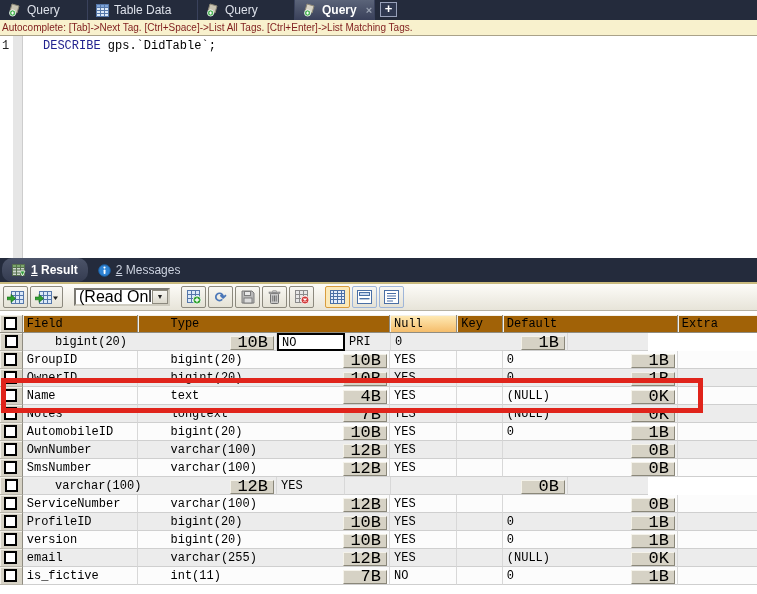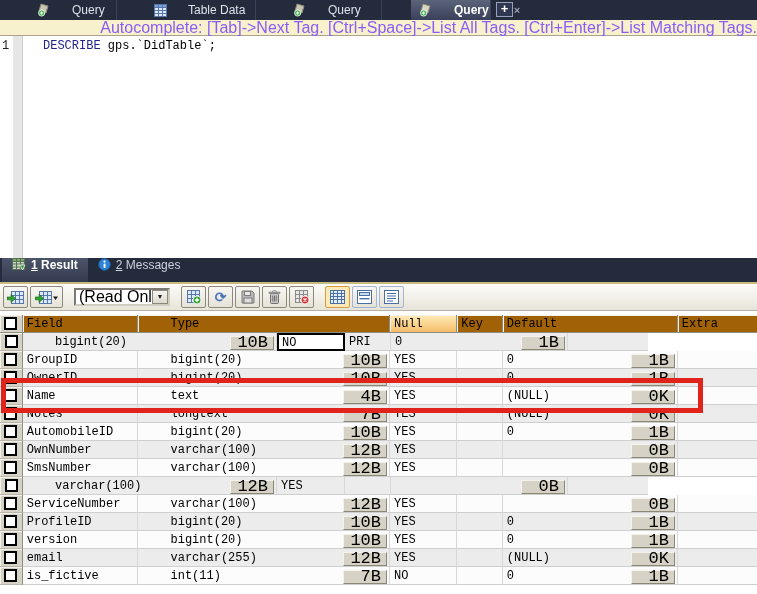--- a/index.html
+++ b/index.html
@@ -2,47 +2,47 @@
 <html><head>
 <meta charset="utf-8">
 <style>
   * { box-sizing: border-box; margin: 0; padding: 0; }
   html,body { width:757px; height:594px; overflow:hidden; background:#fff;
     font-family:"Liberation Sans", sans-serif; }
   body { position:relative; }
 
   
   .tabbar { height:20px; background:#242b3c; display:flex; align-items:stretch; }
-  .tab { display:flex; align-items:center; gap:21px; padding:4px 8px;
-    border-right:1px solid #3a425c; color:#dde1ea; font-size:12px; cursor:default; white-space:nowrap;margin-left:29px; }
+  .tab { display:flex; align-items:center; gap:5px; padding:4px 8px;
+    border-right:1px solid #3a425c; color:#dde1ea; font-size:12px; cursor:default; white-space:nowrap; }
   .tab.active { background:linear-gradient(#5b6479,#39405a); color:#fff; font-weight:bold; }
   .tab .close { color:#9aa2b2; font-weight:bold; font-size:11px; margin-left:4px; }
   .plusbtn { width:17px; height:15px; margin:2px 0 0 5px; background:#2f3850;
     border:1px solid #98a1ba; color:#fff; font-weight:bold; font-size:13px;
     line-height:12px; text-align:center; }
 
   
   .hintbar { height:16px; background:#f8f1cd; border-bottom:1px solid #aaa289;
-    font-size:16px; line-height:15px; padding-left:2px; color:#8b5cf6; white-space:nowrap;text-align:right; }
+    font-size:10px; line-height:15px; padding-left:2px; color:#7f1d1d; white-space:nowrap; }
 
   
   .editor { height:222px; background:#fff; position:relative;
     font-family:"Liberation Mono", monospace; font-size:12px; }
   .gutter { position:absolute; left:0; top:0; bottom:0; width:13px; padding:3px 0 0 2px; color:#222; }
   .foldstrip { position:absolute; left:13px; top:0; bottom:0; width:10px; background-color:#e6e6e6;
     background-image:radial-gradient(#b9b9b9 22%, transparent 23%); background-size:4px 4px;
     border-right:1px solid #cdcdcd; }
   .codeline { position:absolute; left:43px; top:3px; white-space:pre; color:#000; }
   .kw { color:#23238f; }
 
   
   .resultbar { height:26px; background:#242b3c; border-bottom:2px solid #c9ba7e;
     display:flex; align-items:stretch; padding-left:2px; }
-  .rtab { display:flex; align-items:flex-start; gap:5px; padding:0 10px;
-    color:#ccd2df; font-size:12px; cursor:default; }
+  .rtab { display:flex; align-items:center; gap:5px; padding:0 10px;
+    color:#ccd2df; font-size:12px; cursor:default;border-radius:10px; }
   .rtab.active { background:linear-gradient(#4c5469,#343b50); color:#fff; font-weight:bold; }
   .rtab .num { text-decoration:underline; }
 
   
   .toolbar { height:27px; background:linear-gradient(#fdfcf8,#e7e4d9);
     border-bottom:1px solid #b5b2a5; display:flex; align-items:center; padding-left:3px; }
   .tbtn { width:25px; height:22px; display:flex; align-items:center; justify-content:center;
     background:linear-gradient(#f8f7f2,#e5e2d6); border:1px solid #8c897e; border-radius:2px;
     margin-right:2px; }
   .tbtn.toggle { border-color:#9fb6d9; }

